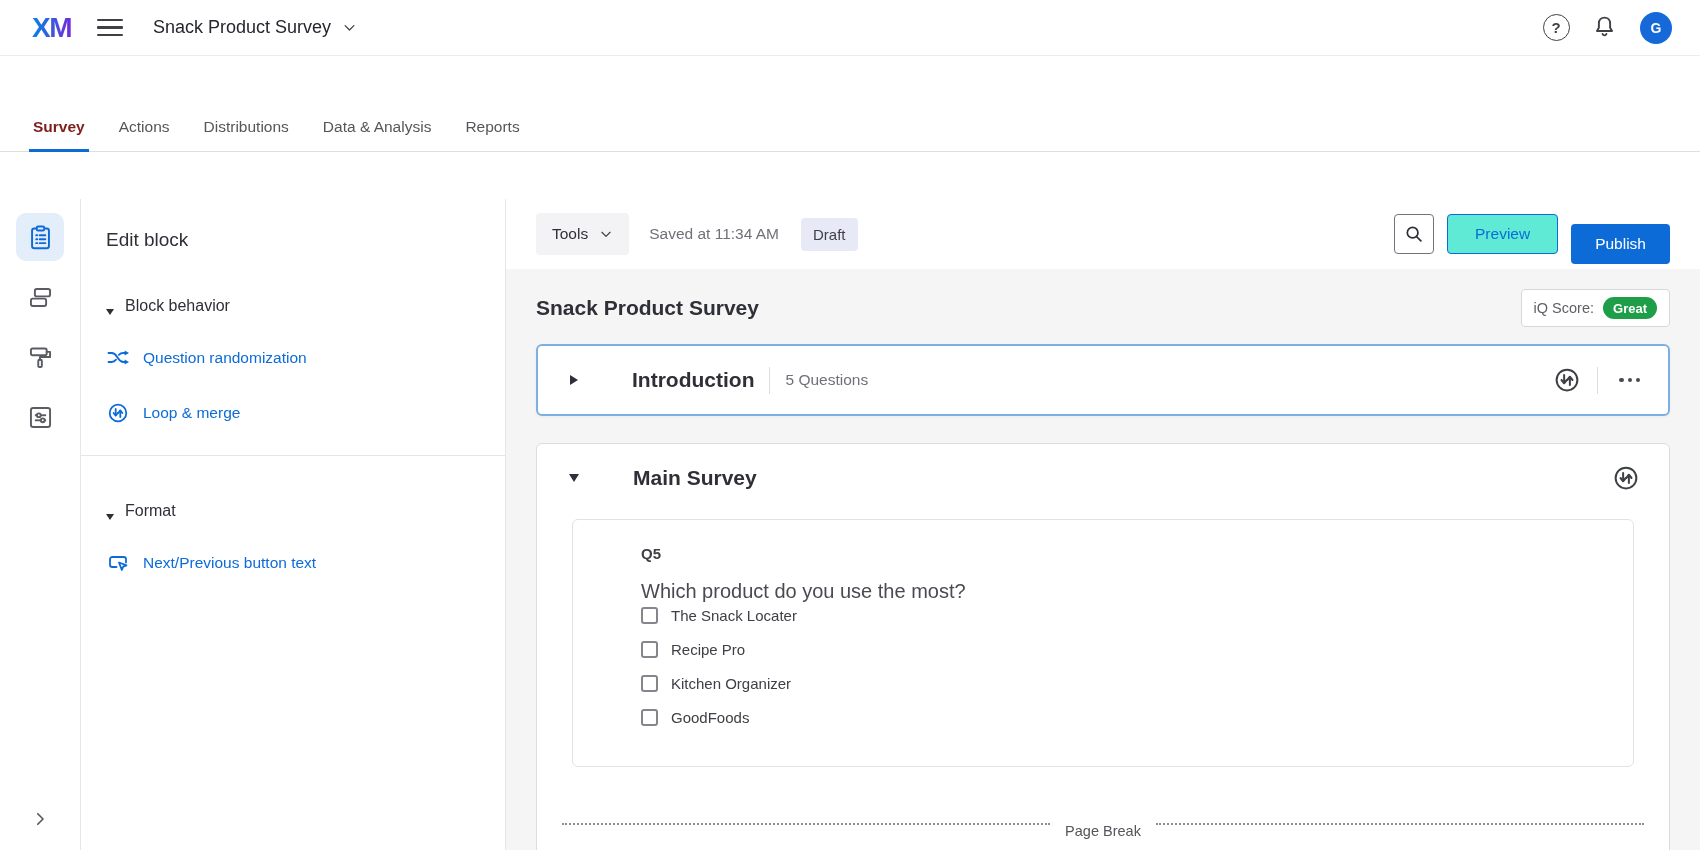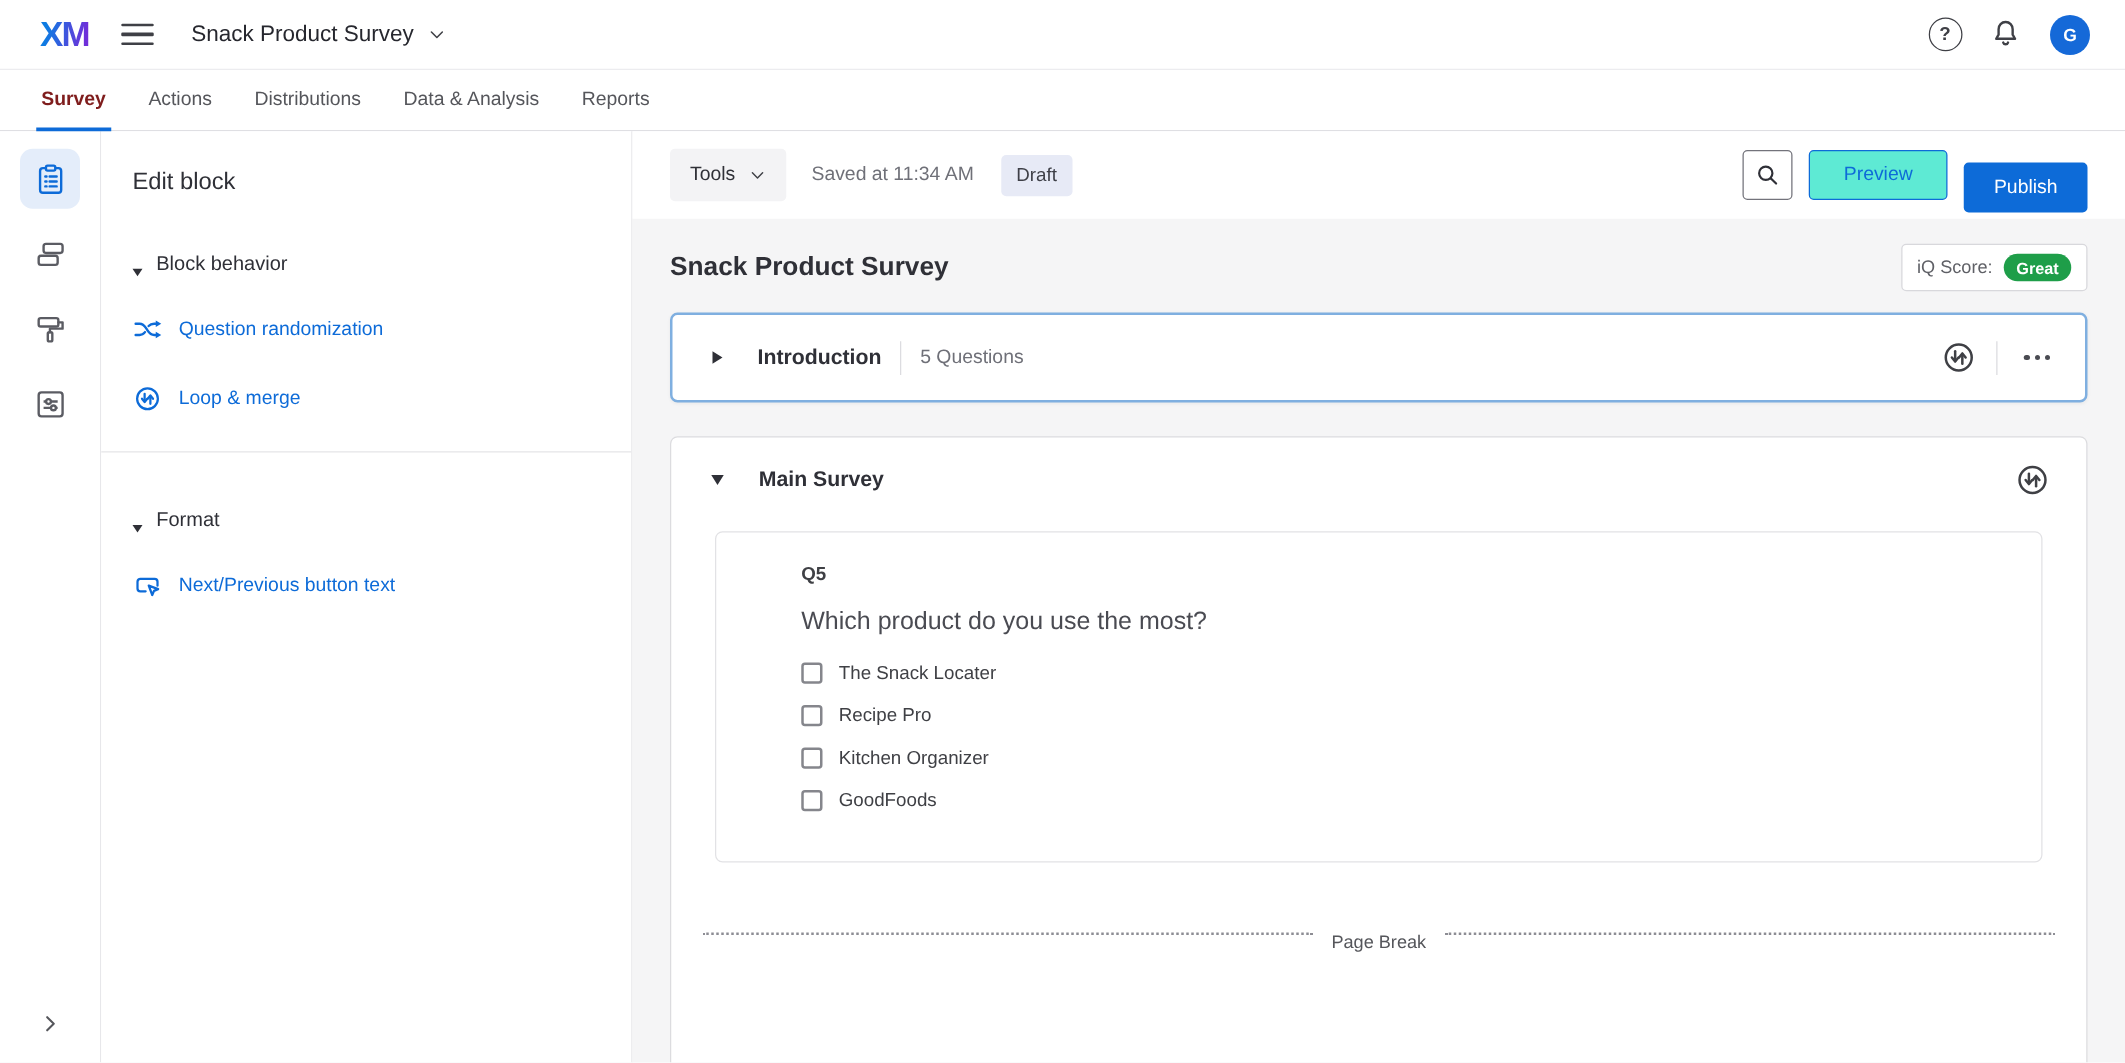--- a/index.html
+++ b/index.html
@@ -1,18 +1,18 @@
 <!DOCTYPE html>
 <html><head>
 <meta charset="utf-8">
 <style>
   * { box-sizing: border-box; }
   html, body { margin:0; padding:0; width:1700px; height:850px; overflow:hidden; }
   body { font-family:"Liberation Sans", sans-serif; color:#2F3037; background:#fff; }
-  .app { display:flex; flex-direction:column; width:1700px; height:850px; }
+  .app { display:flex; flex-direction:column; width:1700px; height:850px;gap:47px; }
 
   
   .topbar { height:56px; flex:none; display:flex; align-items:center; padding:0 28px 0 32px; border-bottom:1px solid #ECECEF; background:#fff; }
   .logo { font-size:28px; font-weight:800; letter-spacing:-1.5px; background:linear-gradient(100deg,#0E7CE2 15%,#6F2FD9 90%); -webkit-background-clip:text; background-clip:text; color:transparent; margin-right:26px; line-height:1; }
   .hamburger { width:26px; height:20px; display:flex; flex-direction:column; justify-content:space-between; background:none; border:none; padding:1px 0; cursor:pointer; }
   .hamburger span { display:block; height:2.4px; background:#3F4046; border-radius:1px; }
   .survey-switcher { display:flex; align-items:center; gap:11px; margin-left:24px; font-size:18px; color:#26272E; cursor:pointer; background:none; border:none; font-family:inherit; }
   .topbar-spacer { flex:1; }
   .top-icon-btn { width:40px; height:40px; display:flex; align-items:center; justify-content:center; background:none; border:none; cursor:pointer; margin-left:8px; }
   .help-circle { width:27px; height:27px; border:1.8px solid #3F4046; border-radius:50%; display:flex; align-items:center; justify-content:center; font-size:15px; font-weight:600; color:#3F4046; }
@@ -54,39 +54,39 @@
   .content { flex:1; background:#F5F5F6; padding:20px 30px 0; overflow:hidden; }
   .title-row { display:flex; align-items:center; justify-content:space-between; }
   .survey-title { font-size:21px; font-weight:600; color:#2F3037; margin:0; }
   .iq-box { background:#fff; border:1px solid #D8D8DC; border-radius:4px; padding:7px 12px; display:flex; align-items:center; gap:9px; font-size:14.5px; color:#5F6066; }
   .iq-pill { background:#1E9E49; color:#fff; font-size:13px; font-weight:600; padding:3.5px 10px; border-radius:999px; }
 
   .intro-card { margin-top:17px; height:72px; background:#fff; border:2px solid #7FAFE0; border-radius:6px; display:flex; align-items:center; padding:0 22px 0 32px; box-shadow:0 1px 3px rgba(0,0,0,.05); }
   .tri-r { width:0; height:0; border-top:5.5px solid transparent; border-bottom:5.5px solid transparent; border-left:8px solid #2F3037; }
   .tri-d { width:0; height:0; border-left:5.5px solid transparent; border-right:5.5px solid transparent; border-top:8px solid #2F3037; }
   .tri-d.sm { border-left-width:4.5px; border-right-width:4.5px; border-top-width:6.5px; }
-  .block-name { font-size:17px; font-weight:600; color:#2F3037; margin-left:28px; }
+  .block-name { font-size:21px; font-weight:600; color:#2F3037; margin-left:54px; }
   .v-div { width:1px; height:27px; background:#DCDCE0; margin:0 15px; }
   .block-meta { color:#6F7078; font-size:15.5px; }
   .row-spacer { flex:1; }
   .dots-btn { display:flex; gap:4px; background:none; border:none; cursor:pointer; padding:6px; }
   .dots-btn i { width:4.2px; height:4.2px; border-radius:50%; background:#4A4B52; }
   .loop-btn { background:none; border:none; cursor:pointer; display:flex; padding:0; }
 
   .addblock-row { display:flex; justify-content:center; margin-top:27px; }
   .red-annotation { border:4px solid #C2242E; background:#fff; }
   .add-block-btn { background:#fff; border:none; color:#0D6BD8; font-size:15.5px; font-weight:500; padding:10px 21px; cursor:pointer; font-family:inherit; }
 
   .main-card { margin-top:27px; background:#fff; border:1px solid #DCDCDF; border-radius:6px; height:600px; }
   .main-header { height:68px; display:flex; align-items:center; padding:0 28px 0 32px; }
 
   .q-card { margin:7px 35px 0; border:1px solid #E2E2E5; border-radius:6px; background:#fff; padding:25px 40px 40px 68px; cursor:pointer; }
   .q-id { font-size:15px; font-weight:600; color:#3F4045; }
   .q-text { font-size:20px; color:#4A4B52; margin-top:18px; }
-  .q-options { margin-top:21px; display:flex; flex-direction:column; gap:17px; }
+  .q-options { margin-top:4px; display:flex; flex-direction:column; gap:17px; }
   .q-option { display:flex; align-items:center; gap:13px; font-size:15px; color:#3F4045; }
   .checkbox { width:17px; height:17px; border:2px solid #85868C; border-radius:3px; background:#fff; flex:none; cursor:pointer; }
 
   .page-break { display:flex; gap:15px; margin:56px 25px 0; color:#55565B; font-size:14.5px; }
   .pb-line { flex:1; border-top:2px dotted #8D8D94; }
 </style>
 </head>
 <body>
 
 <div class="app">

